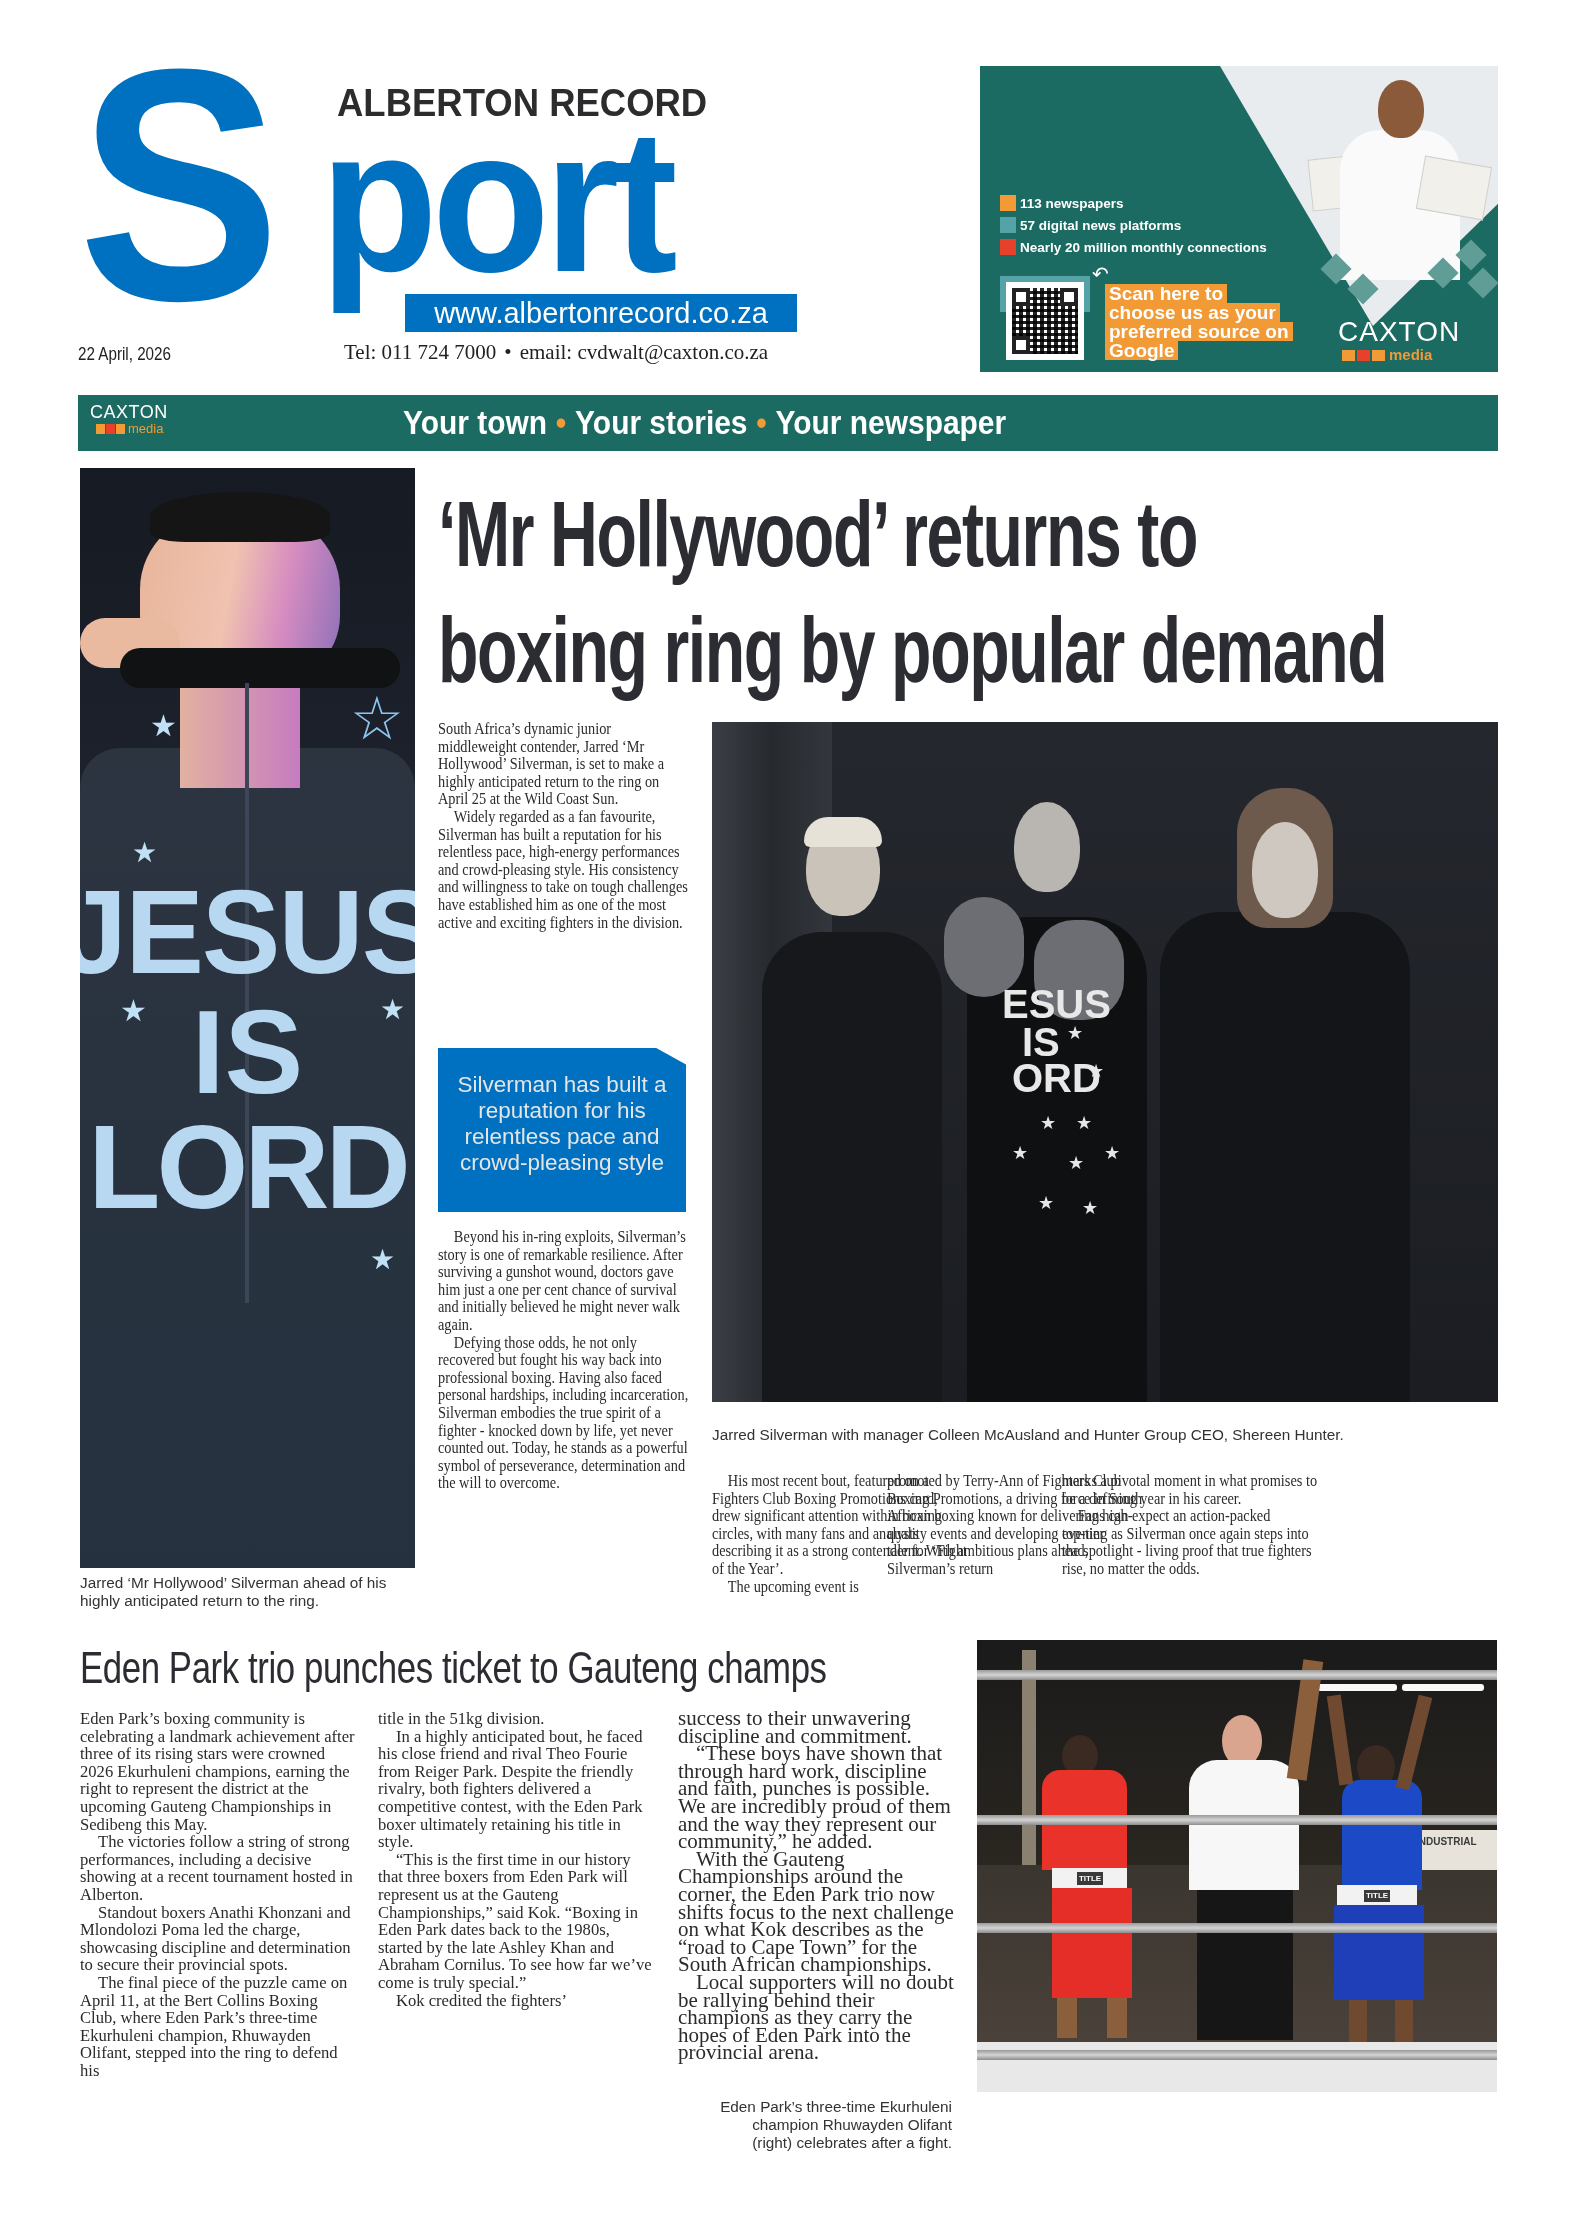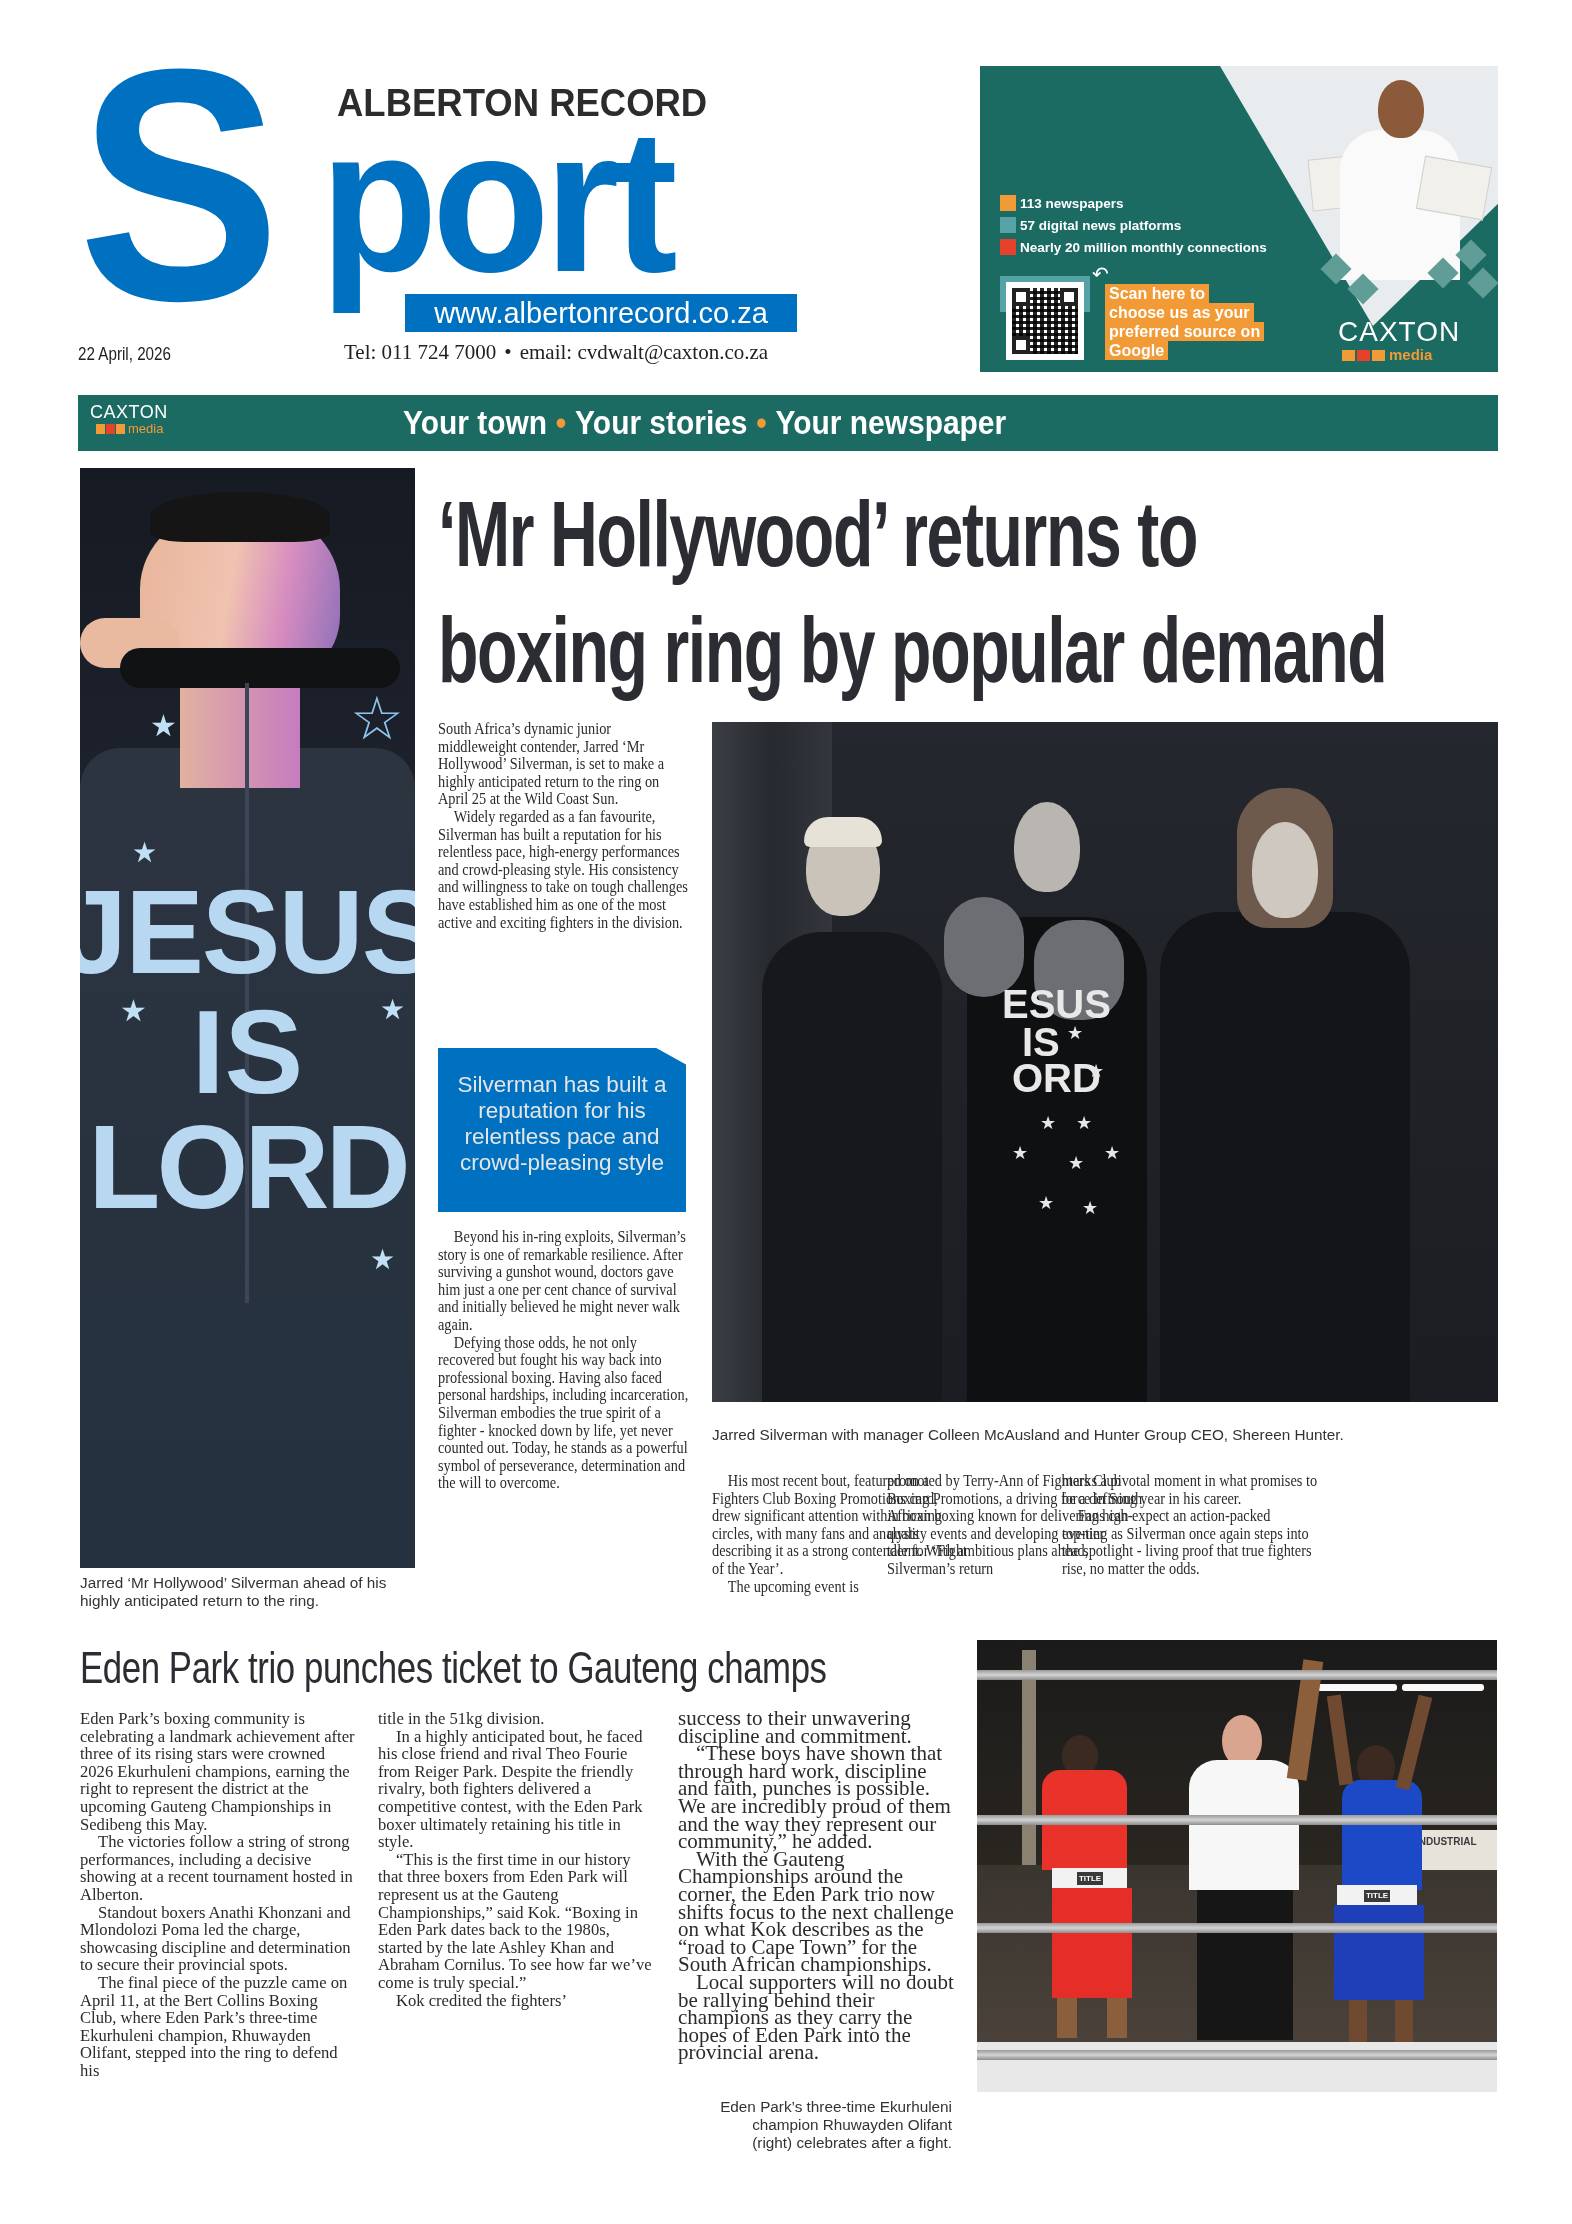--- a/index.html
+++ b/index.html
@@ -29,21 +29,21 @@
   .ad-li .sw { width: 16px; height: 16px; margin-right: 4px; }
   .ad-qr-bg { position: absolute; left: 20px; top: 210px; width: 90px; height: 36px; background: #55a3a6; }
   .ad-qr { position: absolute; left: 26px; top: 216px; width: 78px; height: 78px; background: #fff; padding: 6px; }
   .ad-qr-inner { width: 100%; height: 100%; background:
       repeating-linear-gradient(90deg, #222 0 4px, #fff 4px 7px),
       repeating-linear-gradient(0deg, #222 0 3px, #fff 3px 6px);
       background-blend-mode: multiply; position: relative; }
   .ad-qr-inner .corner { position: absolute; width: 18px; height: 18px; border: 4px solid #222; background: #fff; }
   .ad-arrow { position: absolute; left: 112px; top: 196px; color: #fff; font-size: 20px; font-family: "DejaVu Sans", sans-serif; }
   .ad-scan { position: absolute; left: 125px; top: 218px; }
-  .ad-scan span { display: block; background: #f29a35; color: #fff; font-family: "Liberation Sans", sans-serif; font-weight: 700; font-size: 16px; line-height: 19px; padding: 0 4px; width: fit-content; }
+  .ad-scan span { display: block; background: #f29a35; color: #fff; font-family: "Liberation Sans", sans-serif; font-weight: 700; font-size: 19px; line-height: 19px; padding: 0 4px; width: fit-content; }
   .ad-caxton { position: absolute; left: 358px; top: 252px; color: #fff; font-family: "Liberation Sans", sans-serif; font-size: 28px; letter-spacing: 1px; line-height: 28px; }
   .ad-media { position: absolute; left: 362px; top: 282px; display: flex; align-items: center; }
   .ad-media .b { width: 13px; height: 11px; margin-right: 2px; }
   .ad-media .t { color: #f29a35; font-family: "Liberation Sans", sans-serif; font-size: 15px; font-weight: 700; margin-left: 2px; line-height: 14px; }
 
   
   .slogan { left: 78px; top: 395px; width: 1420px; height: 56px; background: #1c6b63; }
   .slogan-caxton { position: absolute; left: 12px; top: 8px; color: #fff; font-family: "Liberation Sans", sans-serif; font-size: 18px; letter-spacing: 0.5px; line-height: 18px; }
   .slogan-media { position: absolute; left: 18px; top: 28px; display: flex; align-items: center; }
   .slogan-media .b { width: 9px; height: 10px; margin-right: 1px; }

